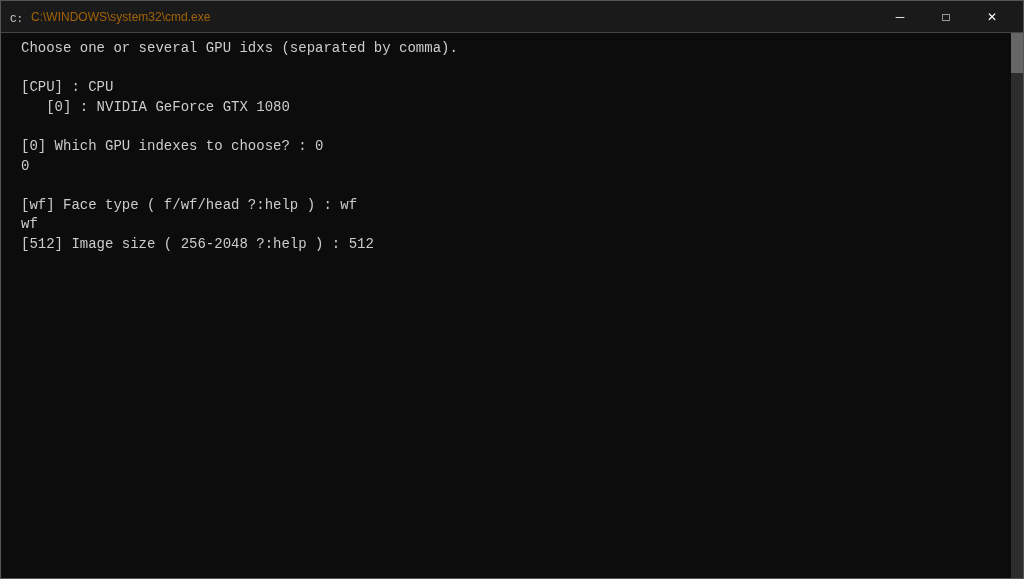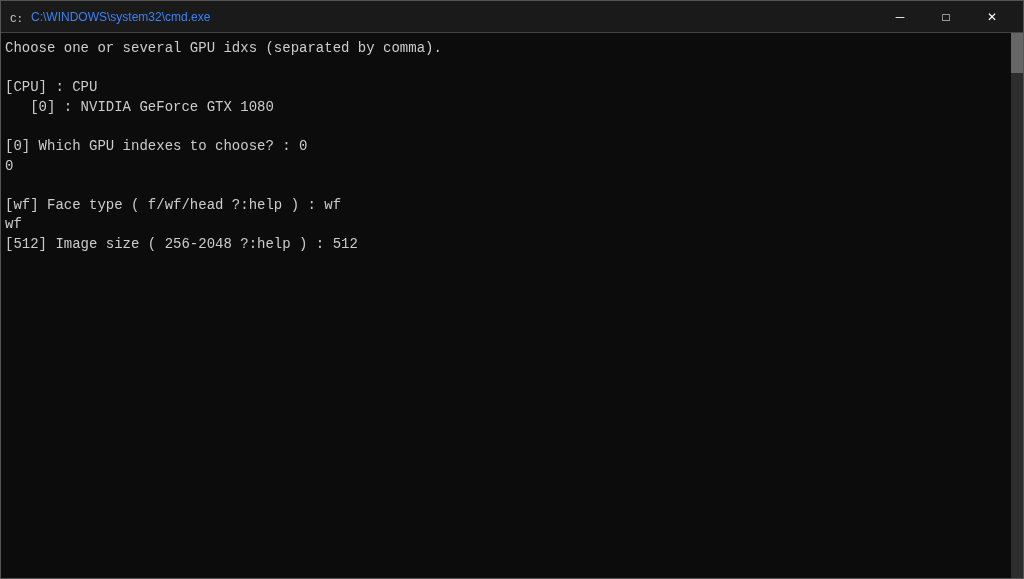--- a/index.html
+++ b/index.html
@@ -44,21 +44,21 @@
       justify-content: center;
     }
 
     .title-bar-icon svg {
       width: 16px;
       height: 16px;
     }
 
     .title-bar-text {
       flex: 1;
-      color: #3b82f6;
+      color: #a16207;
       font-size: 12px;
       font-family: 'Segoe UI', Arial, sans-serif;
     }
 
     .title-bar-controls {
       display: flex;
       gap: 0;
     }
 
     .title-bar-btn {
@@ -76,21 +76,21 @@
     }
 
     .console-area {
       flex: 1;
       display: flex;
       overflow: hidden;
     }
 
     .console-content {
       flex: 1;
-      padding: 6px 4px;
+      padding: 6px 20px;
       color: #cccccc;
       font-size: 14px;
       font-family: 'Courier New', Courier, monospace;
       line-height: 1.4;
       overflow: hidden;
       white-space: pre;
     }
 
     .scrollbar {
       width: 12px;

